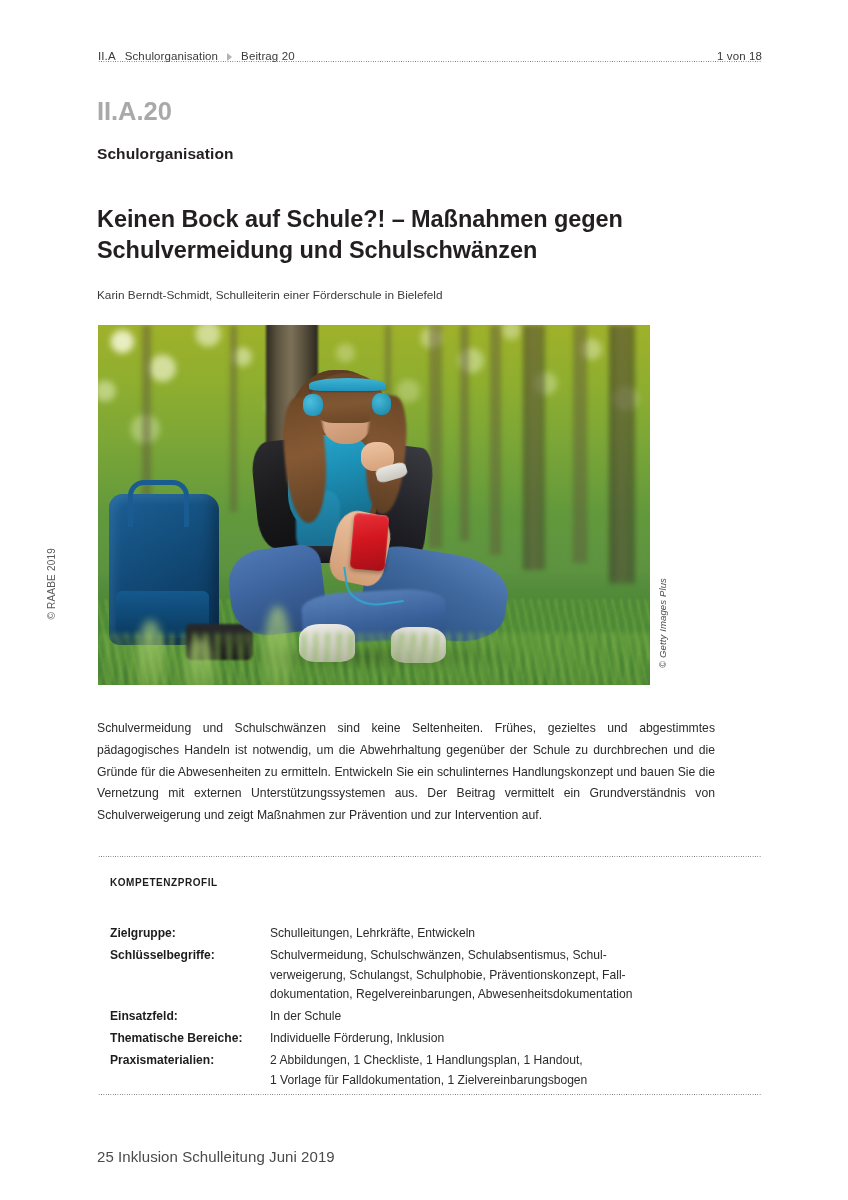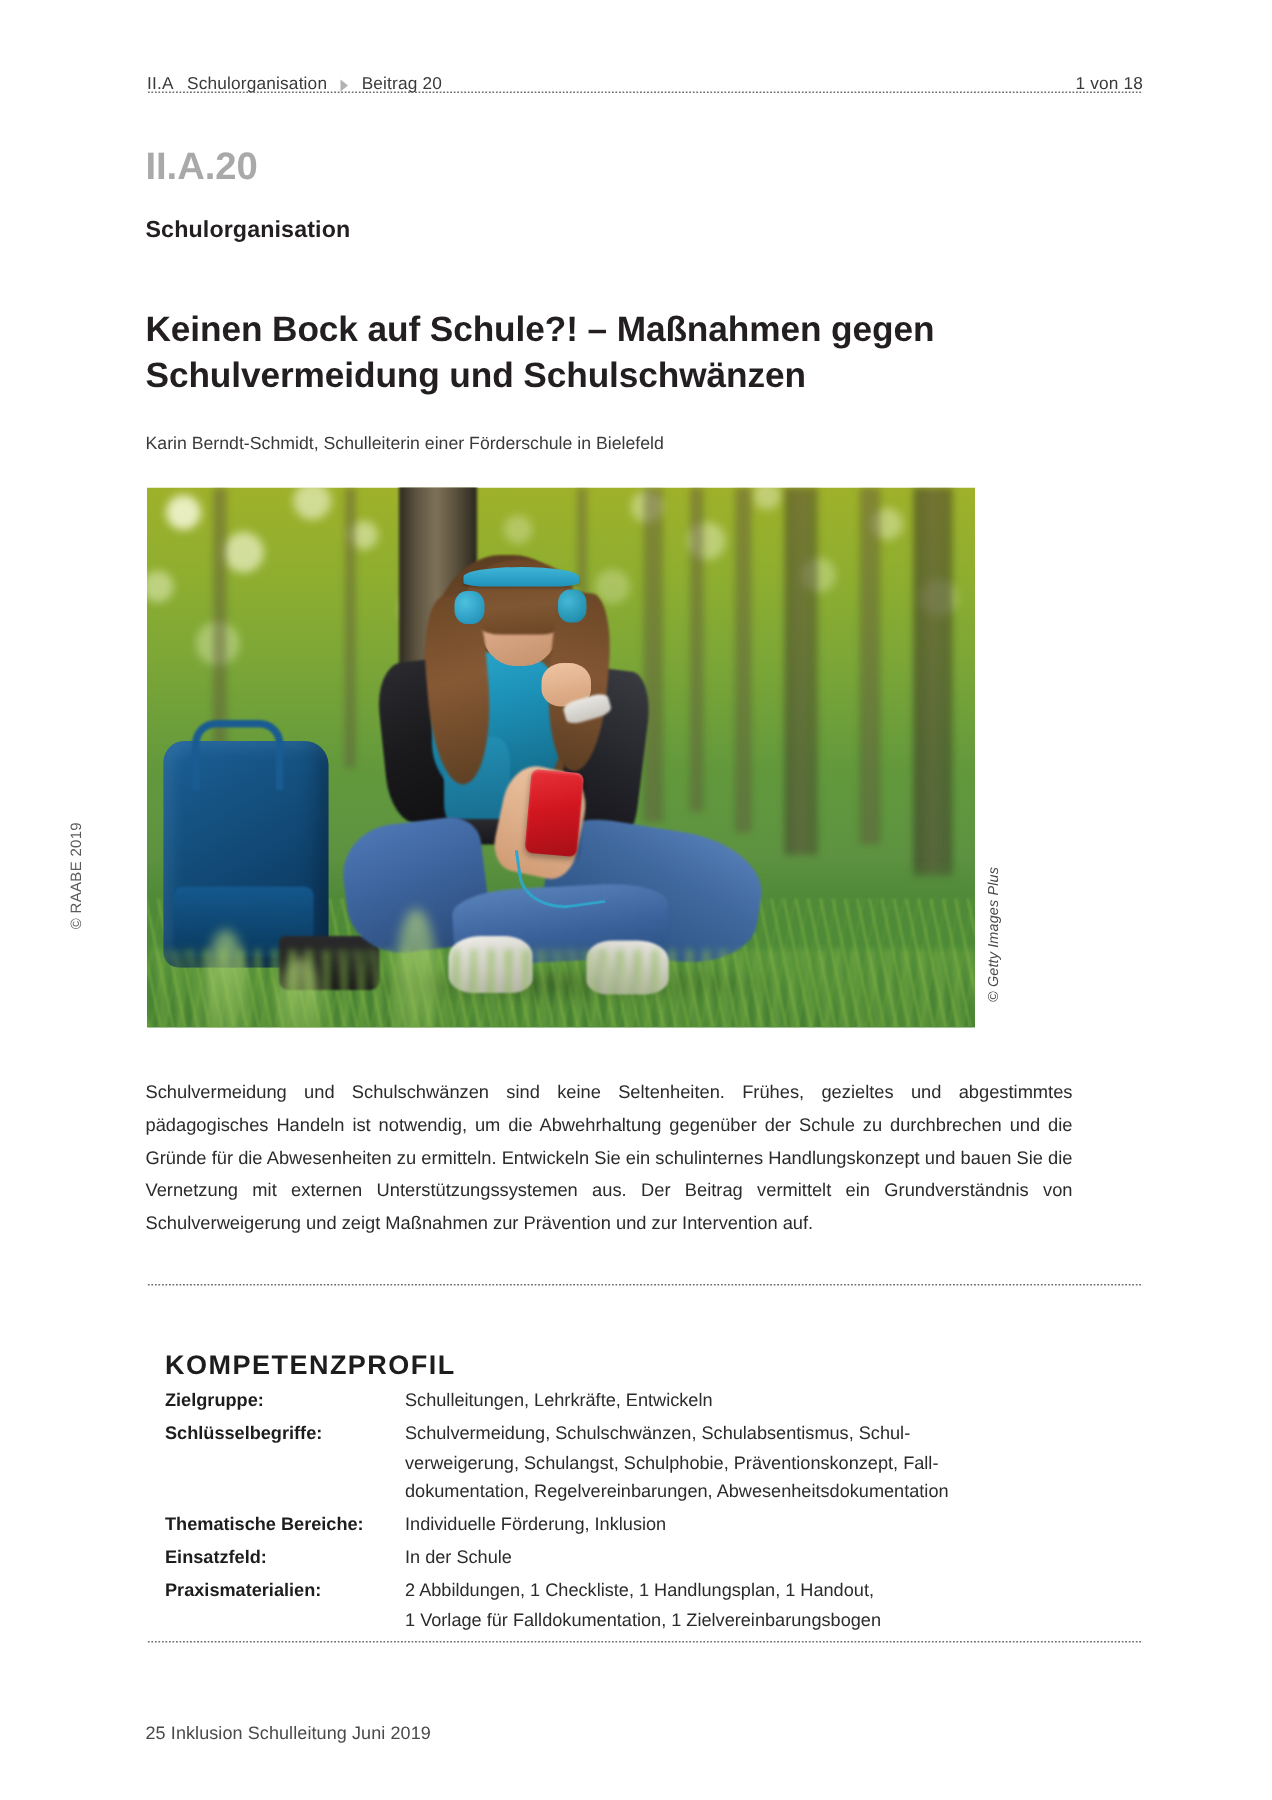--- a/index.html
+++ b/index.html
@@ -561,22 +561,22 @@
     line-height: 1.78;
     color: #2b2b2b;
     text-align: justify;
     hyphens: auto;
   }
 
   
   .kp-title {
     position: absolute;
     left: 110px;
-    top: 900px;
-    font-size: 18px;
+    top: 877px;
+    font-size: 10px;
     font-weight: 700;
     letter-spacing: .055em;
     color: #1d1d1d;
   }
   .kp-table {
     position: absolute;
     left: 110px;
     top: 904px;
     width: 600px;
     border-collapse: collapse;
@@ -596,21 +596,21 @@
     white-space: nowrap;
   }
   .kp-value { color: #2b2b2b; }
   .kp-value div { line-height: 1.62; }
 
   
   .footer {
     position: absolute;
     left: 97px;
     top: 1148px;
-    font-size: 12px;
+    font-size: 15px;
     color: #4a4a4a;
     letter-spacing: .005em;
   }
 </style>
 </head>
 <body>
 
 <div class="page">
 
   <div class="header">
@@ -706,29 +706,29 @@
       </tr>
       <tr>
         <td class="kp-label">Schlüsselbegriffe:</td>
         <td class="kp-value">
           <div>Schulvermeidung, Schulschwänzen, Schulabsentismus, Schul-</div>
           <div>verweigerung, Schulangst, Schulphobie, Präventionskonzept, Fall-</div>
           <div>dokumentation, Regelvereinbarungen, Abwesenheitsdokumentation</div>
         </td>
       </tr>
       <tr>
+        <td class="kp-label">Einsatzfeld:</td>
+        <td class="kp-value">
+          <div>In der Schule</div>
+        </td>
+      </tr>
+      <tr>
         <td class="kp-label">Thematische Bereiche:</td>
         <td class="kp-value">
           <div>Individuelle Förderung, Inklusion</div>
-        </td>
-      </tr>
-      <tr>
-        <td class="kp-label">Einsatzfeld:</td>
-        <td class="kp-value">
-          <div>In der Schule</div>
         </td>
       </tr>
       <tr>
         <td class="kp-label">Praxismaterialien:</td>
         <td class="kp-value">
           <div>2 Abbildungen, 1 Checkliste, 1 Handlungsplan, 1 Handout,</div>
           <div>1 Vorlage für Falldokumentation, 1 Zielvereinbarungsbogen</div>
         </td>
       </tr>
     </tbody>

